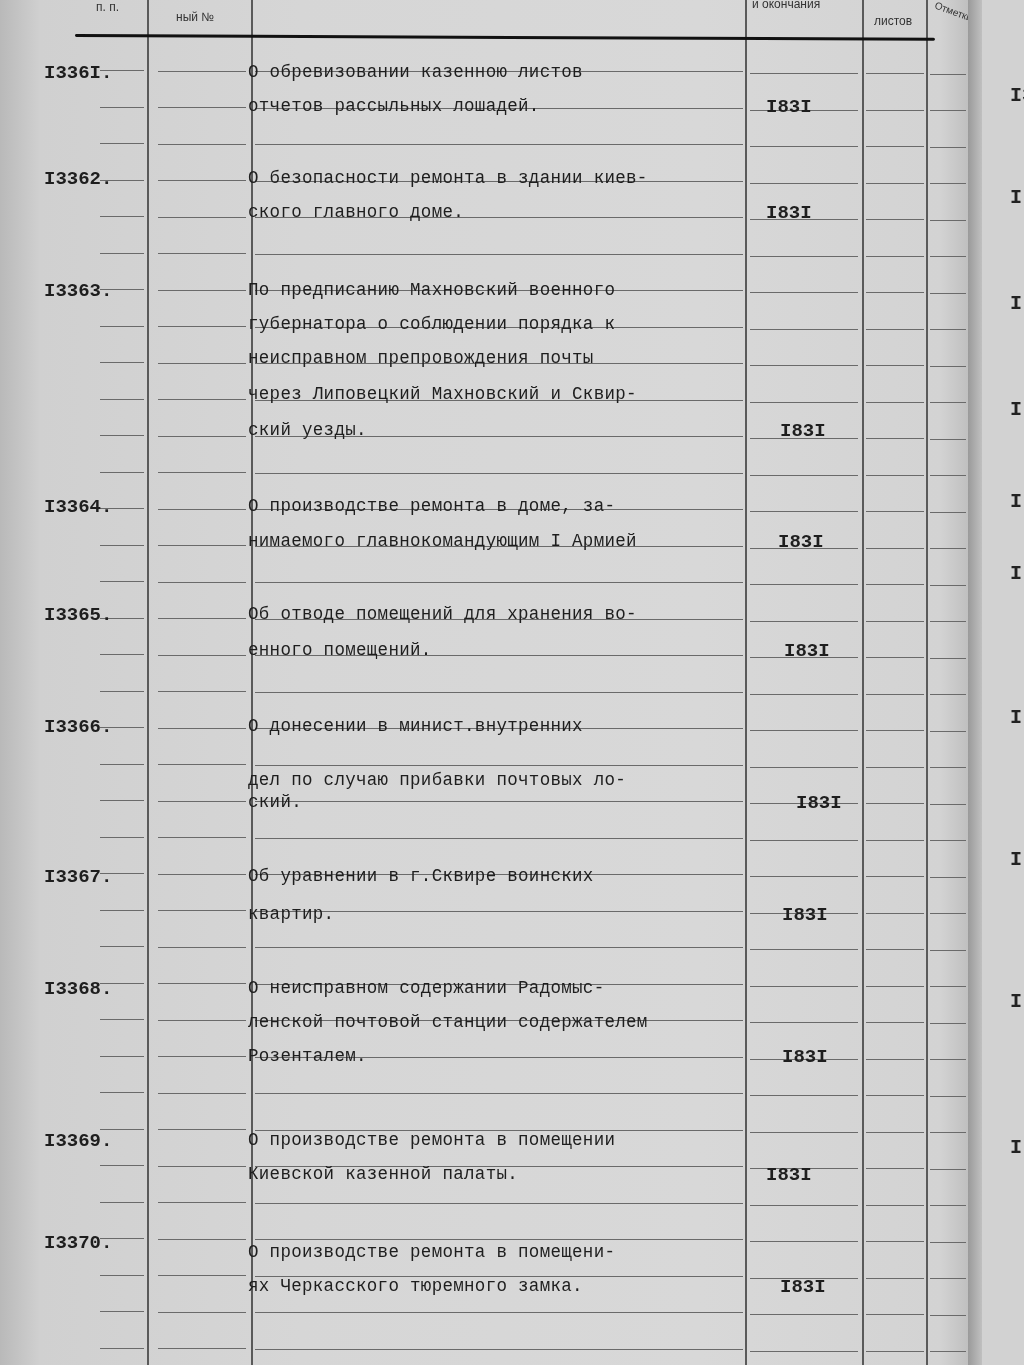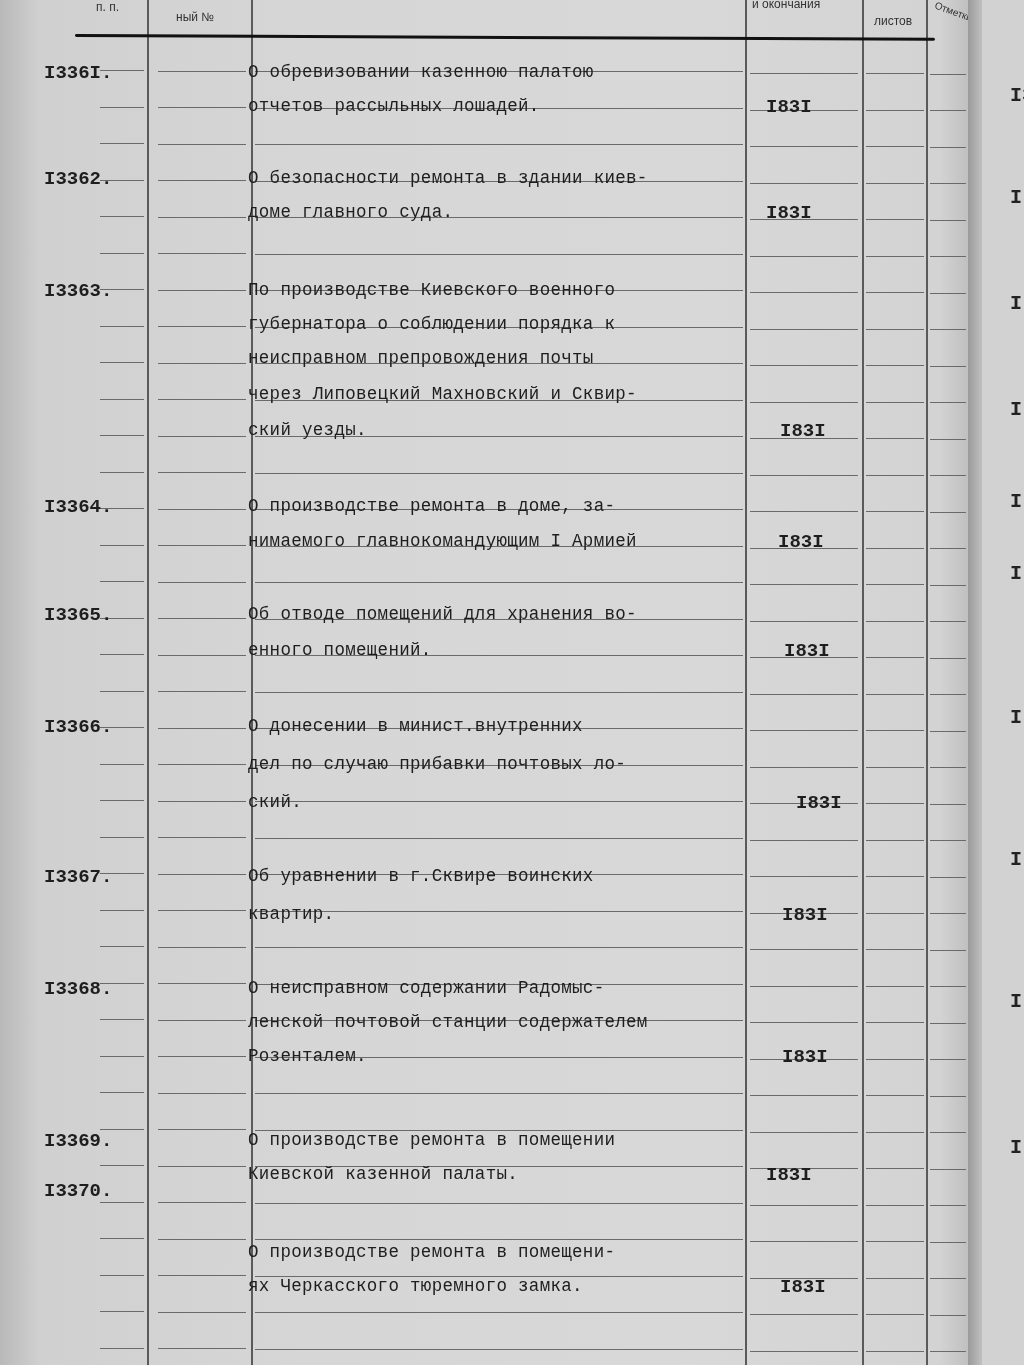--- a/index.html
+++ b/index.html
@@ -264,61 +264,61 @@
       <div class="rule" style="left: 930px; top: 1315px; width: 36px;"></div>
       <div class="rule" style="left: 100px; top: 1348px; width: 44px;"></div>
       <div class="rule" style="left: 158px; top: 1348px; width: 88px;"></div>
       <div class="rule" style="left: 255px; top: 1349px; width: 488px;"></div>
       <div class="rule" style="left: 750px; top: 1351px; width: 108px;"></div>
       <div class="rule" style="left: 866px; top: 1351px; width: 58px;"></div>
       <div class="rule" style="left: 930px; top: 1351px; width: 36px;"></div>
     </div>
   <div id="entries">
       <div class="num" style="top: 62px;">I336I.</div>
-      <div class="txt" style="top: 62px;">О обревизовании казенною палатою</div>
+      <div class="txt" style="top: 62px;">О обревизовании казенною листов</div>
       <div class="txt" style="top: 96px;">отчетов рассыльных лошадей.</div>
       <div class="yr" style="left: 766px; top: 96px;">I83I</div>
       <div class="num" style="top: 168px;">I3362.</div>
       <div class="txt" style="top: 168px;">О безопасности ремонта в здании киев-</div>
-      <div class="txt" style="top: 202px;">доме главного суда.</div>
+      <div class="txt" style="top: 202px;">ского главного доме.</div>
       <div class="yr" style="left: 766px; top: 202px;">I83I</div>
       <div class="num" style="top: 280px;">I3363.</div>
-      <div class="txt" style="top: 280px;">По производстве Киевского военного</div>
+      <div class="txt" style="top: 280px;">По предписанию Махновский военного</div>
       <div class="txt" style="top: 314px;">губернатора о соблюдении порядка к</div>
       <div class="txt" style="top: 348px;">неисправном препровождения почты</div>
       <div class="txt" style="top: 384px;">через Липовецкий Махновский и Сквир-</div>
       <div class="txt" style="top: 420px;">ский уезды.</div>
       <div class="yr" style="left: 780px; top: 420px;">I83I</div>
       <div class="num" style="top: 496px;">I3364.</div>
       <div class="txt" style="top: 496px;">О производстве ремонта в доме, за-</div>
       <div class="txt" style="top: 531px;">нимаемого главнокомандующим I Армией</div>
       <div class="yr" style="left: 778px; top: 531px;">I83I</div>
       <div class="num" style="top: 604px;">I3365.</div>
       <div class="txt" style="top: 604px;">Об отводе помещений для хранения во-</div>
       <div class="txt" style="top: 640px;">енного помещений.</div>
       <div class="yr" style="left: 784px; top: 640px;">I83I</div>
       <div class="num" style="top: 716px;">I3366.</div>
       <div class="txt" style="top: 716px;">О донесении в минист.внутренних</div>
-      <div class="txt" style="top: 754px;">дел по случаю прибавки почтовых ло-</div>
+      <div class="txt" style="top: 770px;">дел по случаю прибавки почтовых ло-</div>
       <div class="txt" style="top: 792px;">ский.</div>
       <div class="yr" style="left: 796px; top: 792px;">I83I</div>
       <div class="num" style="top: 866px;">I3367.</div>
       <div class="txt" style="top: 866px;">Об уравнении в г.Сквире воинских</div>
       <div class="txt" style="top: 904px;">квартир.</div>
       <div class="yr" style="left: 782px; top: 904px;">I83I</div>
       <div class="num" style="top: 978px;">I3368.</div>
       <div class="txt" style="top: 978px;">О неисправном содержании Радомыс-</div>
       <div class="txt" style="top: 1012px;">ленской почтовой станции содержателем</div>
       <div class="txt" style="top: 1046px;">Розенталем.</div>
       <div class="yr" style="left: 782px; top: 1046px;">I83I</div>
       <div class="num" style="top: 1130px;">I3369.</div>
       <div class="txt" style="top: 1130px;">О производстве ремонта в помещении</div>
       <div class="txt" style="top: 1164px;">Киевской казенной палаты.</div>
       <div class="yr" style="left: 766px; top: 1164px;">I83I</div>
-      <div class="num" style="top: 1180px;">I3370.</div>
+      <div class="num" style="top: 1232px;">I3370.</div>
       <div class="txt" style="top: 1242px;">О производстве ремонта в помещени-</div>
       <div class="txt" style="top: 1276px;">ях Черкасского тюремного замка.</div>
       <div class="yr" style="left: 780px; top: 1276px;">I83I</div>
     </div>
 </div>
 
 <div class="gutter"></div>
 <div class="nextpage"></div>
 
 <div class="np-num" style="top: 84px;">I3</div>

